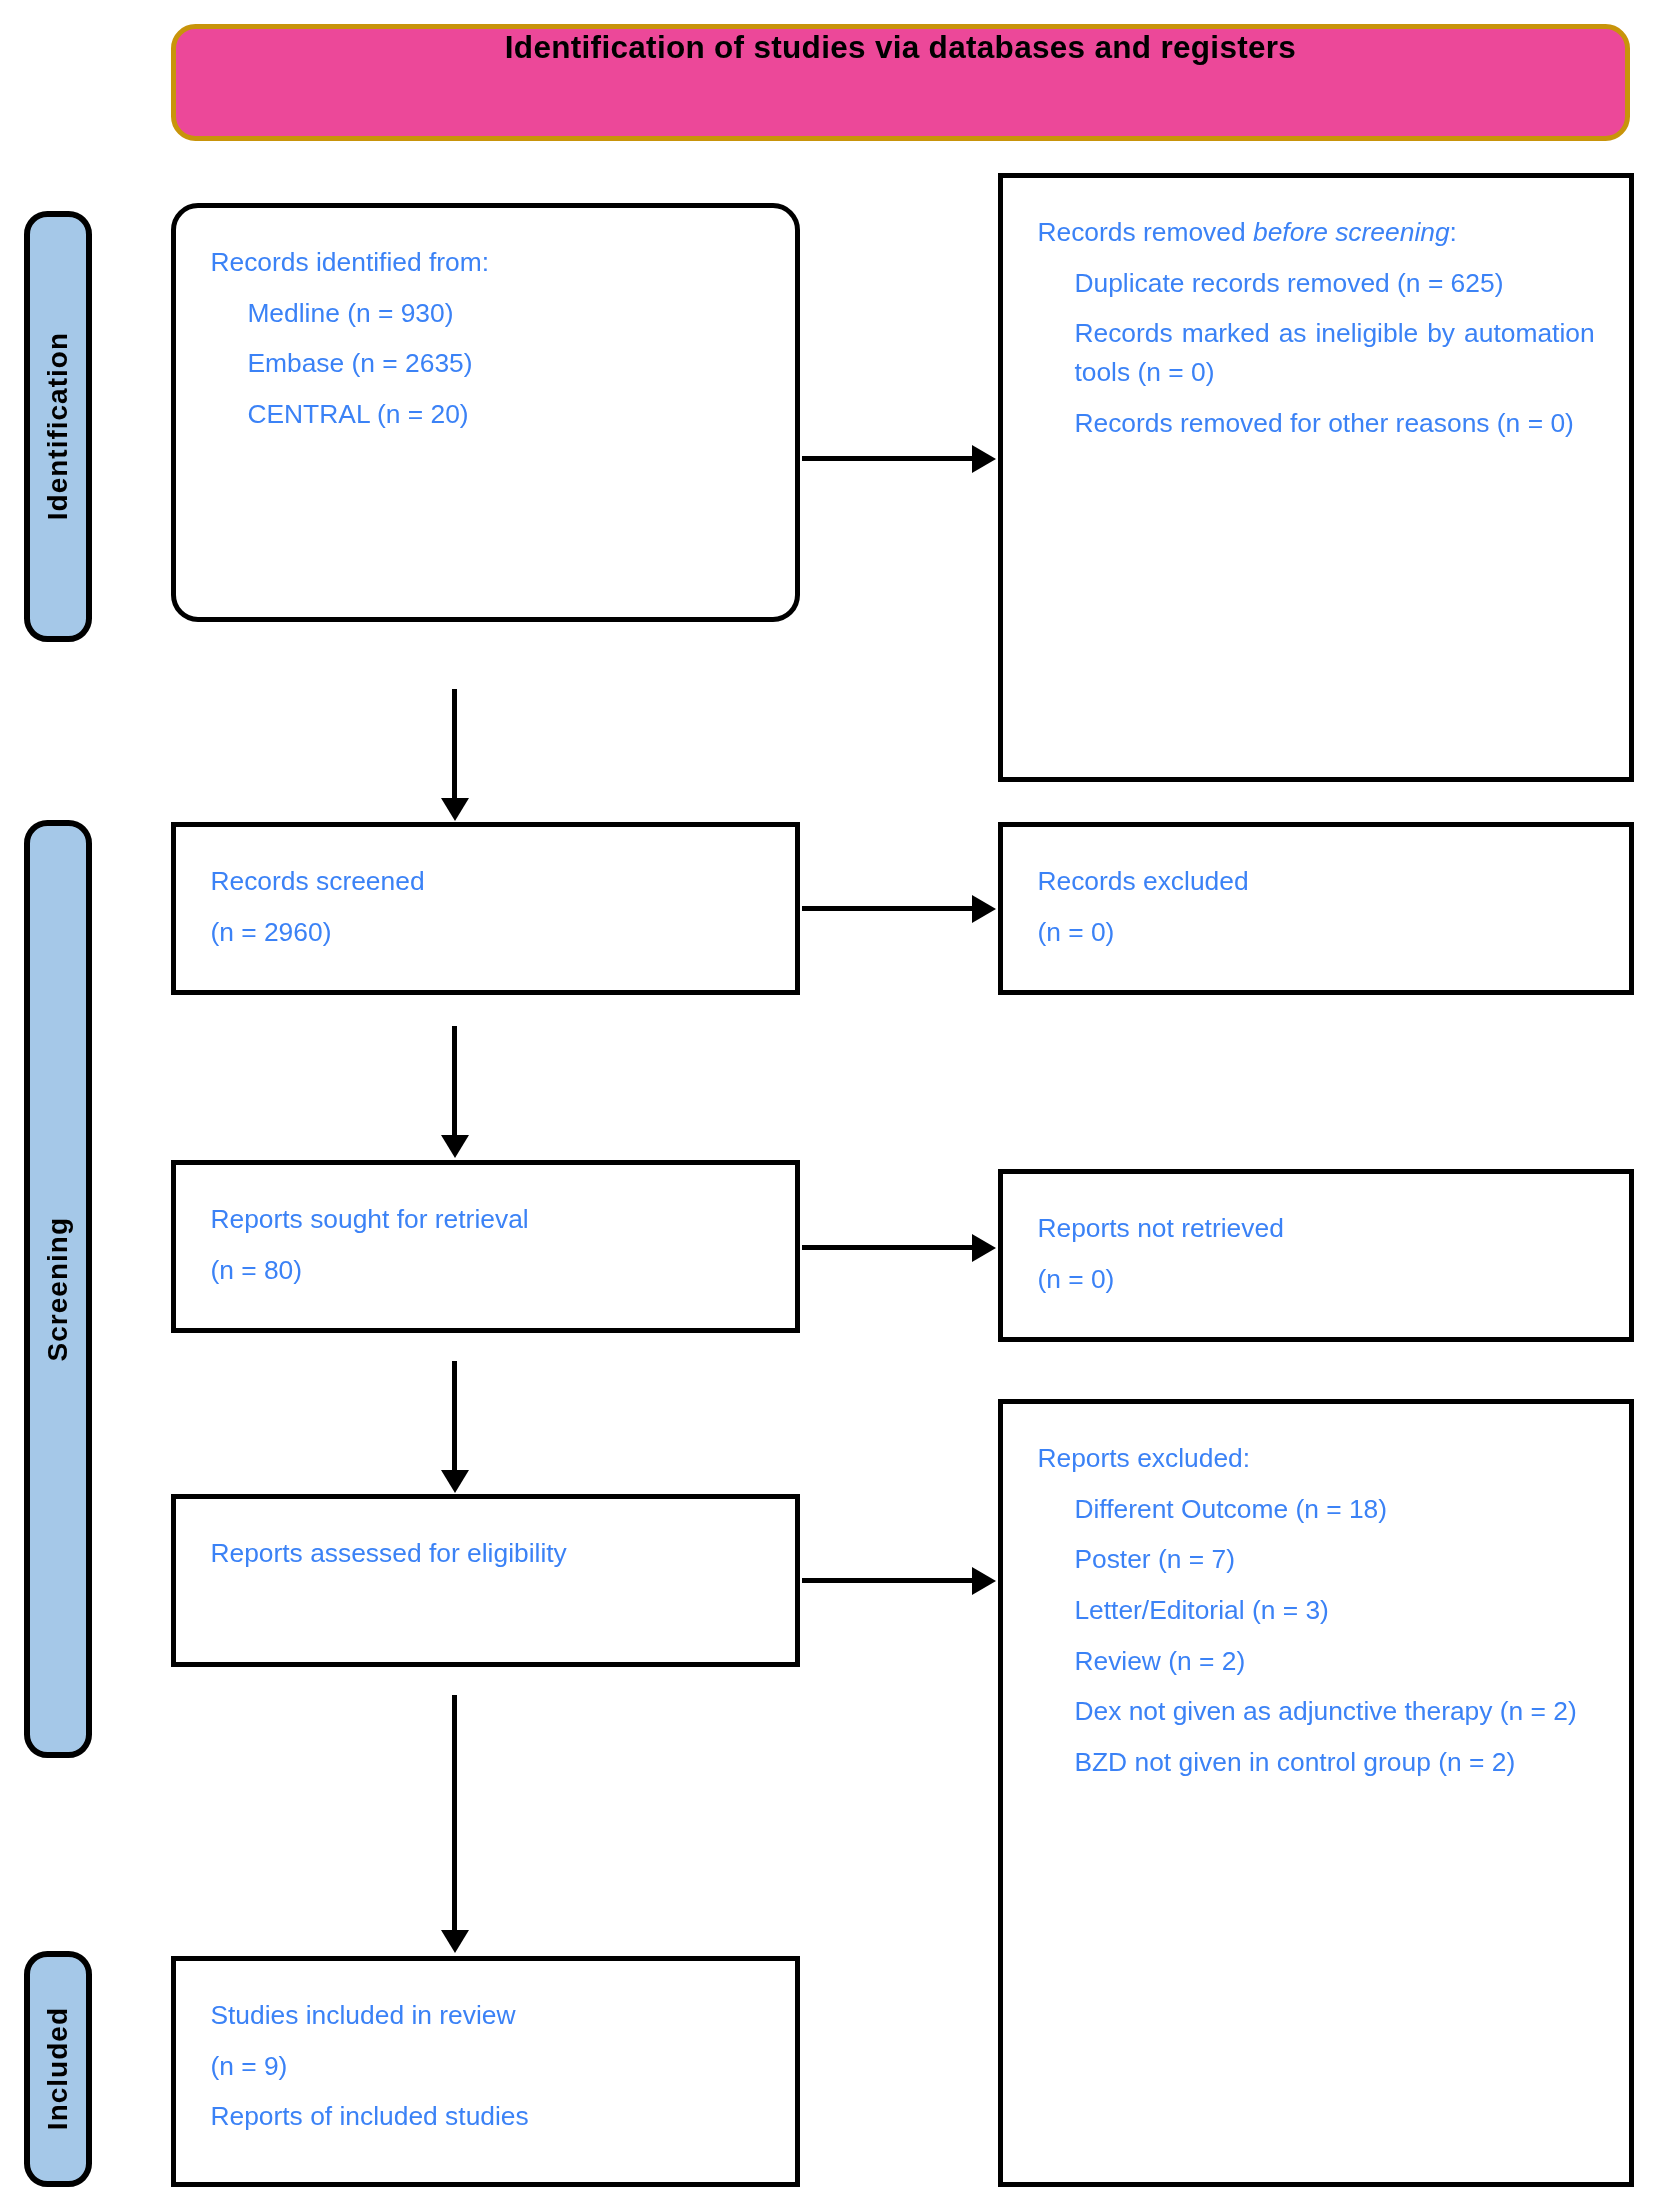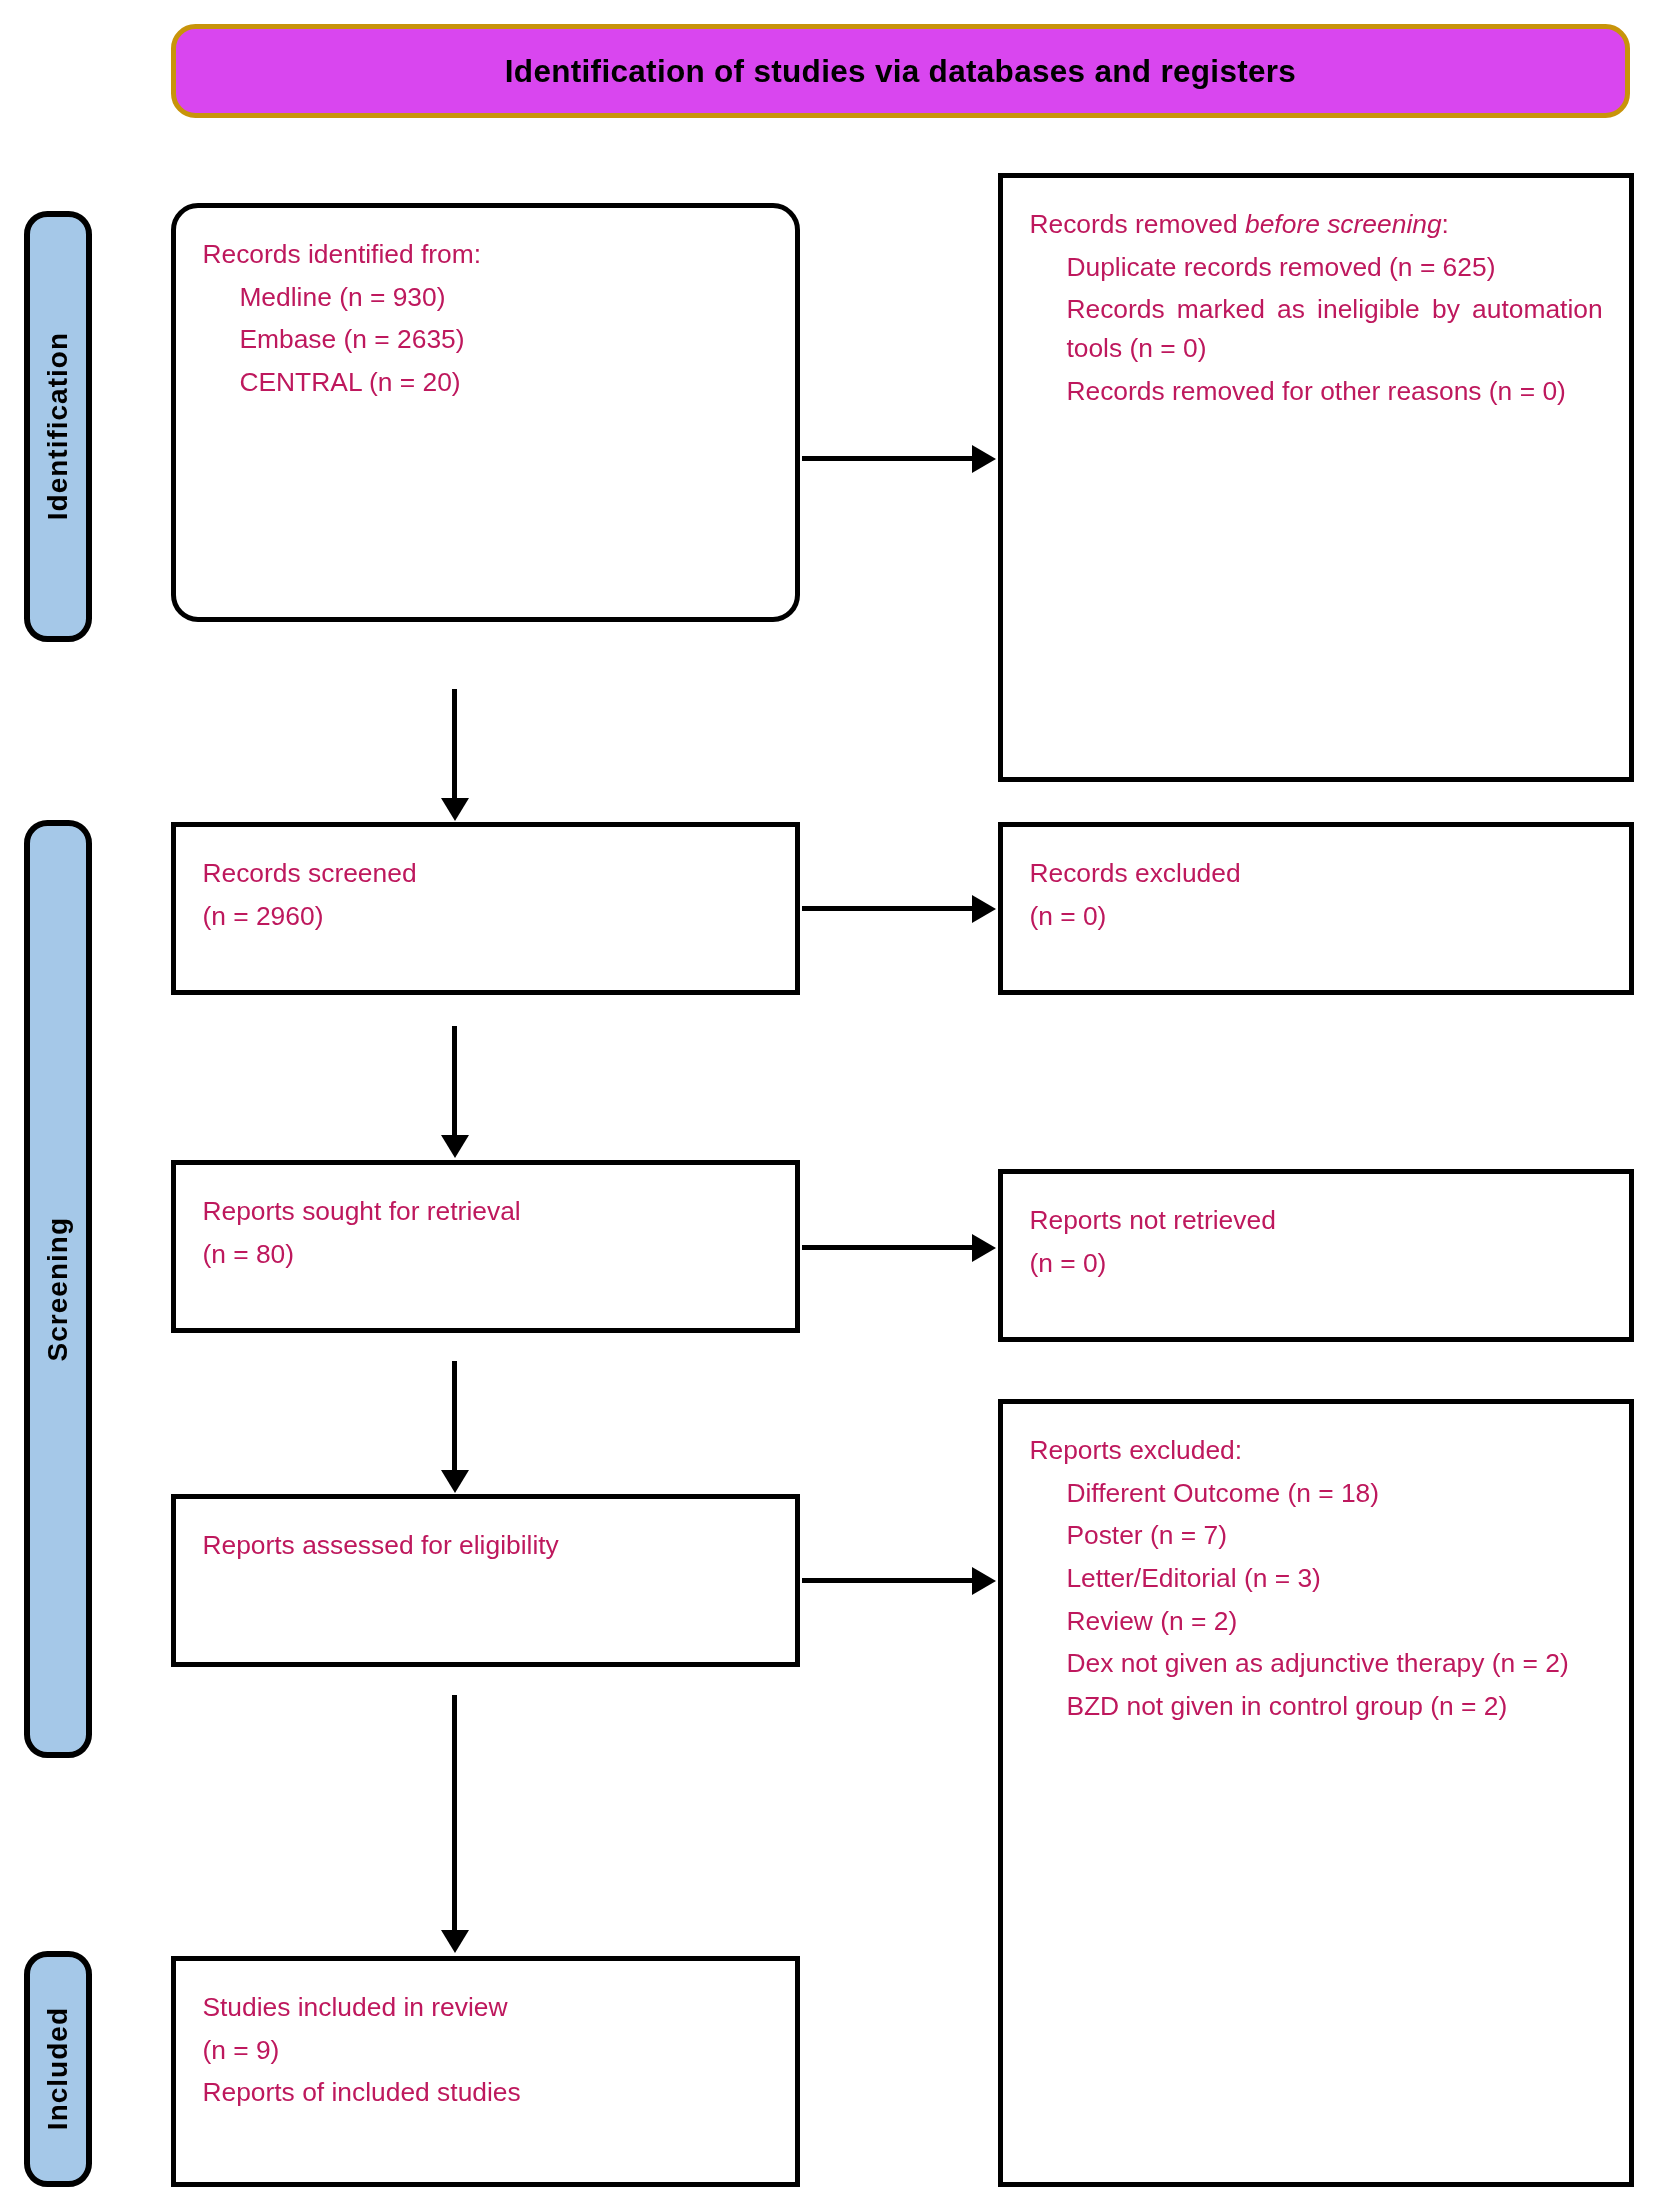--- a/index.html
+++ b/index.html
@@ -16,27 +16,26 @@
     font-family: "Liberation Sans", sans-serif;
     overflow: hidden;
   }
 
   
   .banner {
     position: absolute;
     left: 171px;
     top: 24.4px;
     width: 1459px;
-    height: 94px;
-    background: #d946ef;
+    height: 117px;
+    background: #ec4899;
     border: 5.1px solid #C8940A;
     border-radius: 24.4px;
     box-sizing: border-box;
     display: flex;
-    align-items: center;
     justify-content: center;
   }
   .banner-title {
     font-size: 31.5px;
     font-weight: bold;
     color: #000000;
     letter-spacing: 0.3px;
     text-align: center;
   }
 
@@ -66,24 +65,24 @@
 
   
   .fbox {
     position: absolute;
     background: #ffffff;
     border: 5.6px solid #000000;
     box-sizing: border-box;
     padding: 23.4px 22.4px;
   }
   .fbox p {
-    margin: 4px;
+    margin: 12px;
     font-size: 26.4px;
     line-height: 1.46;
-    color: #be185d;
+    color: #3b82f6;
   }
   .fbox p.just { text-align: justify; text-align-last: left; }
   .fbox p.ind  { padding-left: 37px; }
   .fbox p.ind-just { padding-left: 37px; text-align: justify; text-align-last: left; }
   .fbox em { font-style: italic; }
 
   #box-identified { left: 171px;  top: 203px;  width: 629px; height: 419px; border-radius: 27px; }
   #box-removed    { left: 998px; top: 173px;  width: 636px; height: 609px; }
   #box-screened   { left: 171px;  top: 822px; width: 629px; height: 173px; }
   #box-excluded   { left: 998px; top: 822px; width: 636px; height: 173px; }

